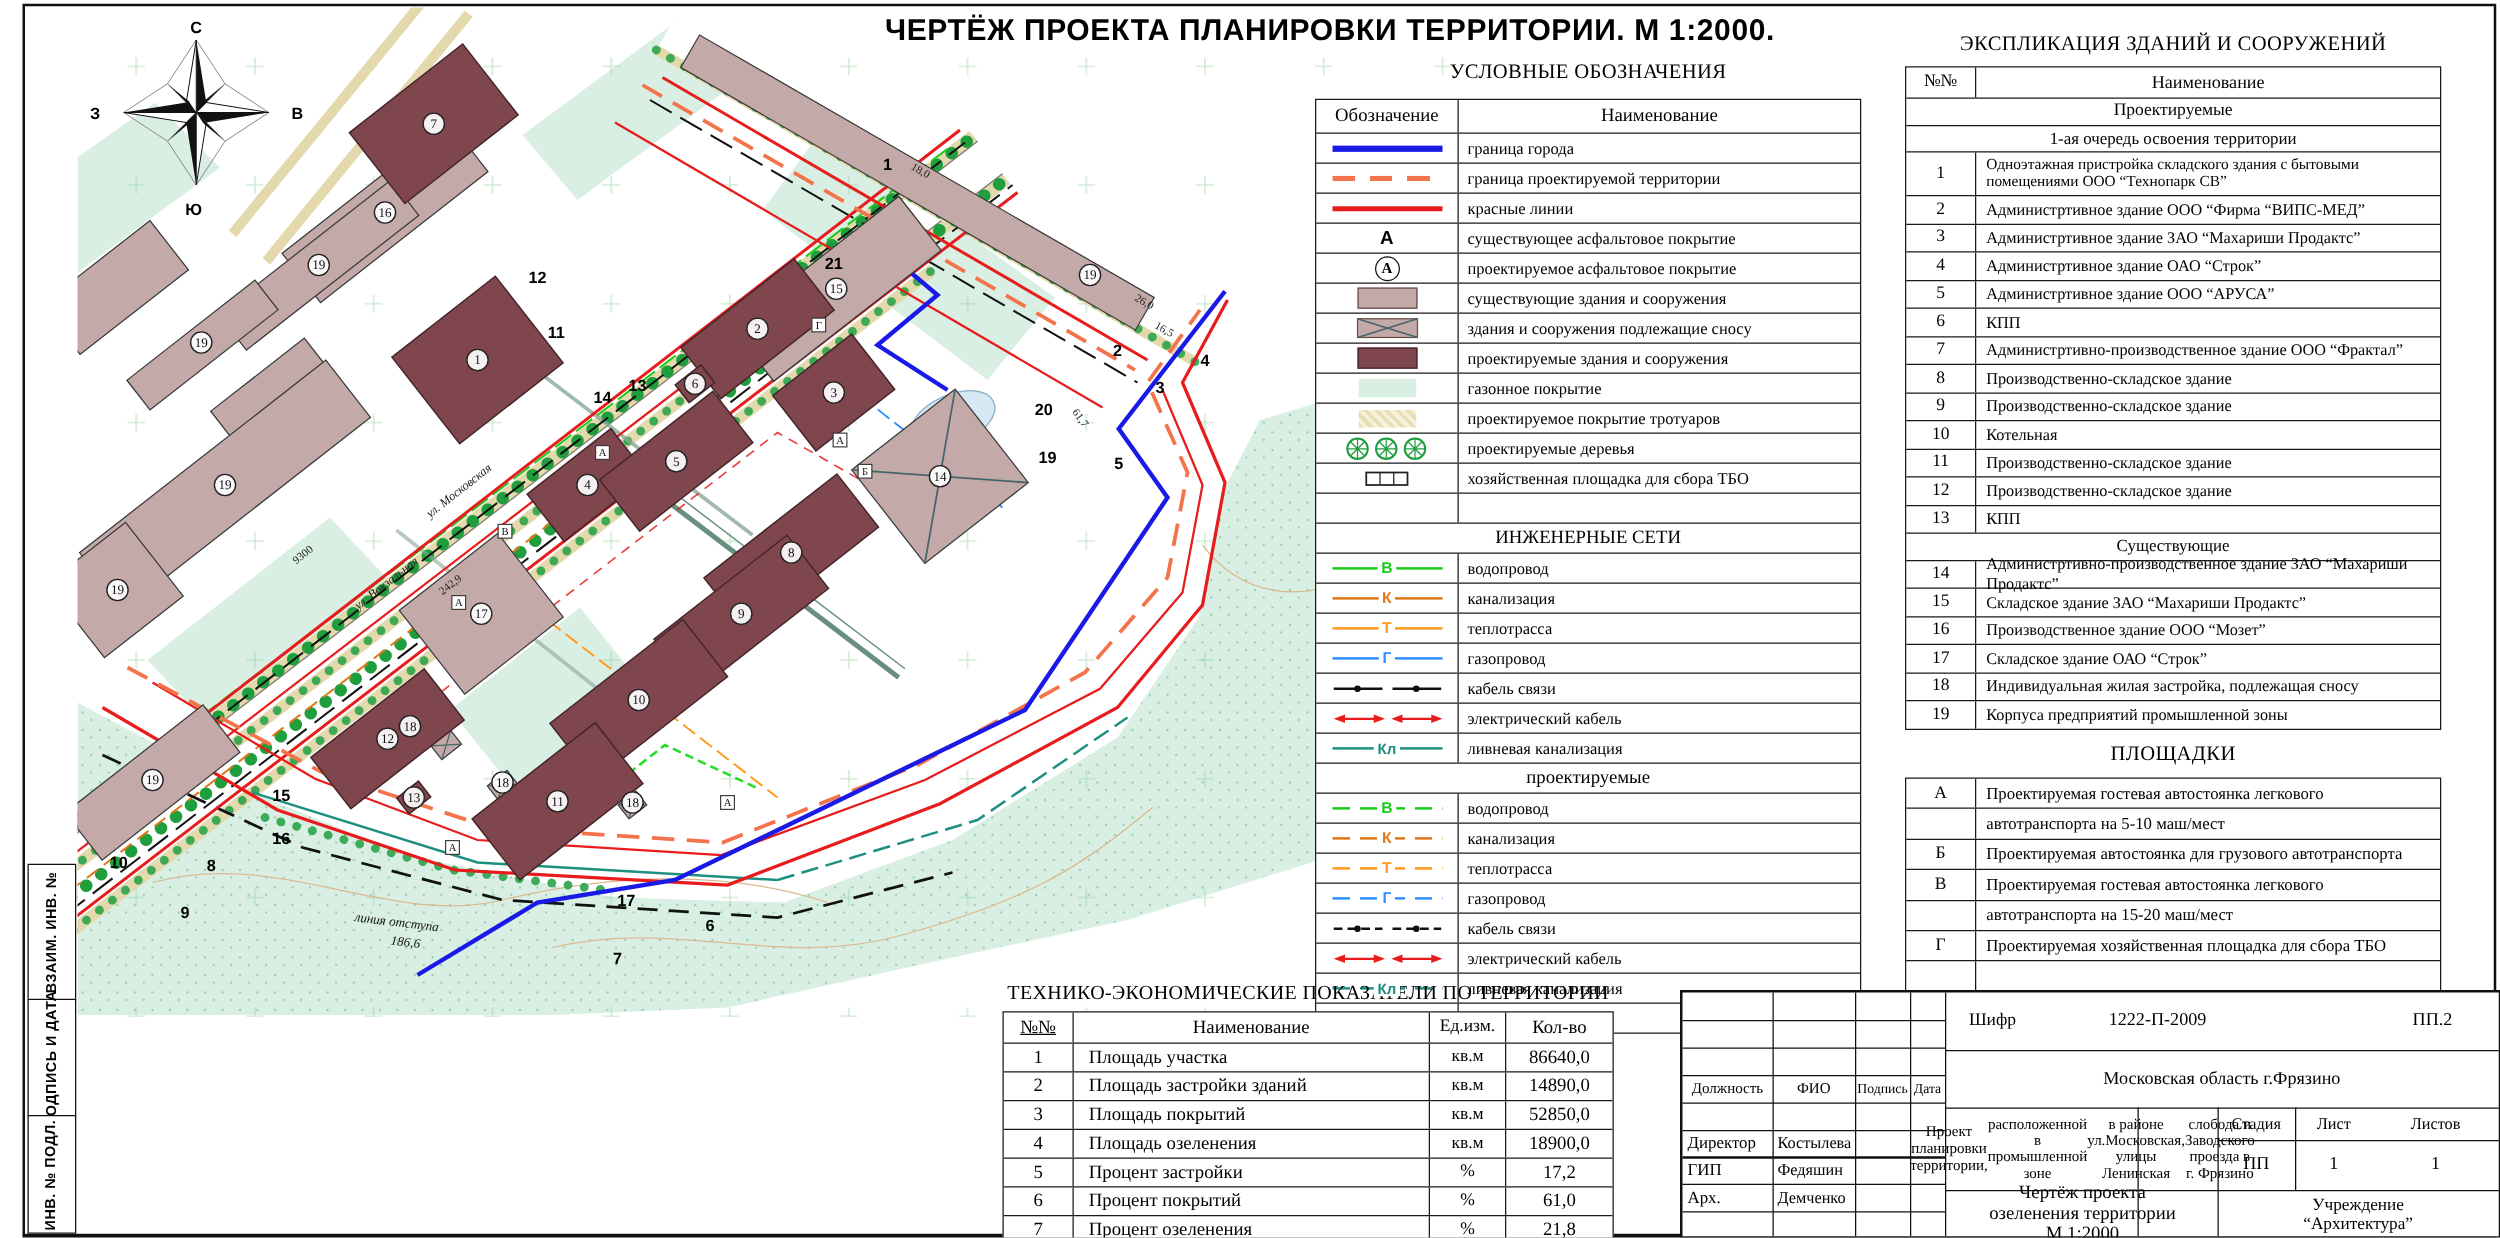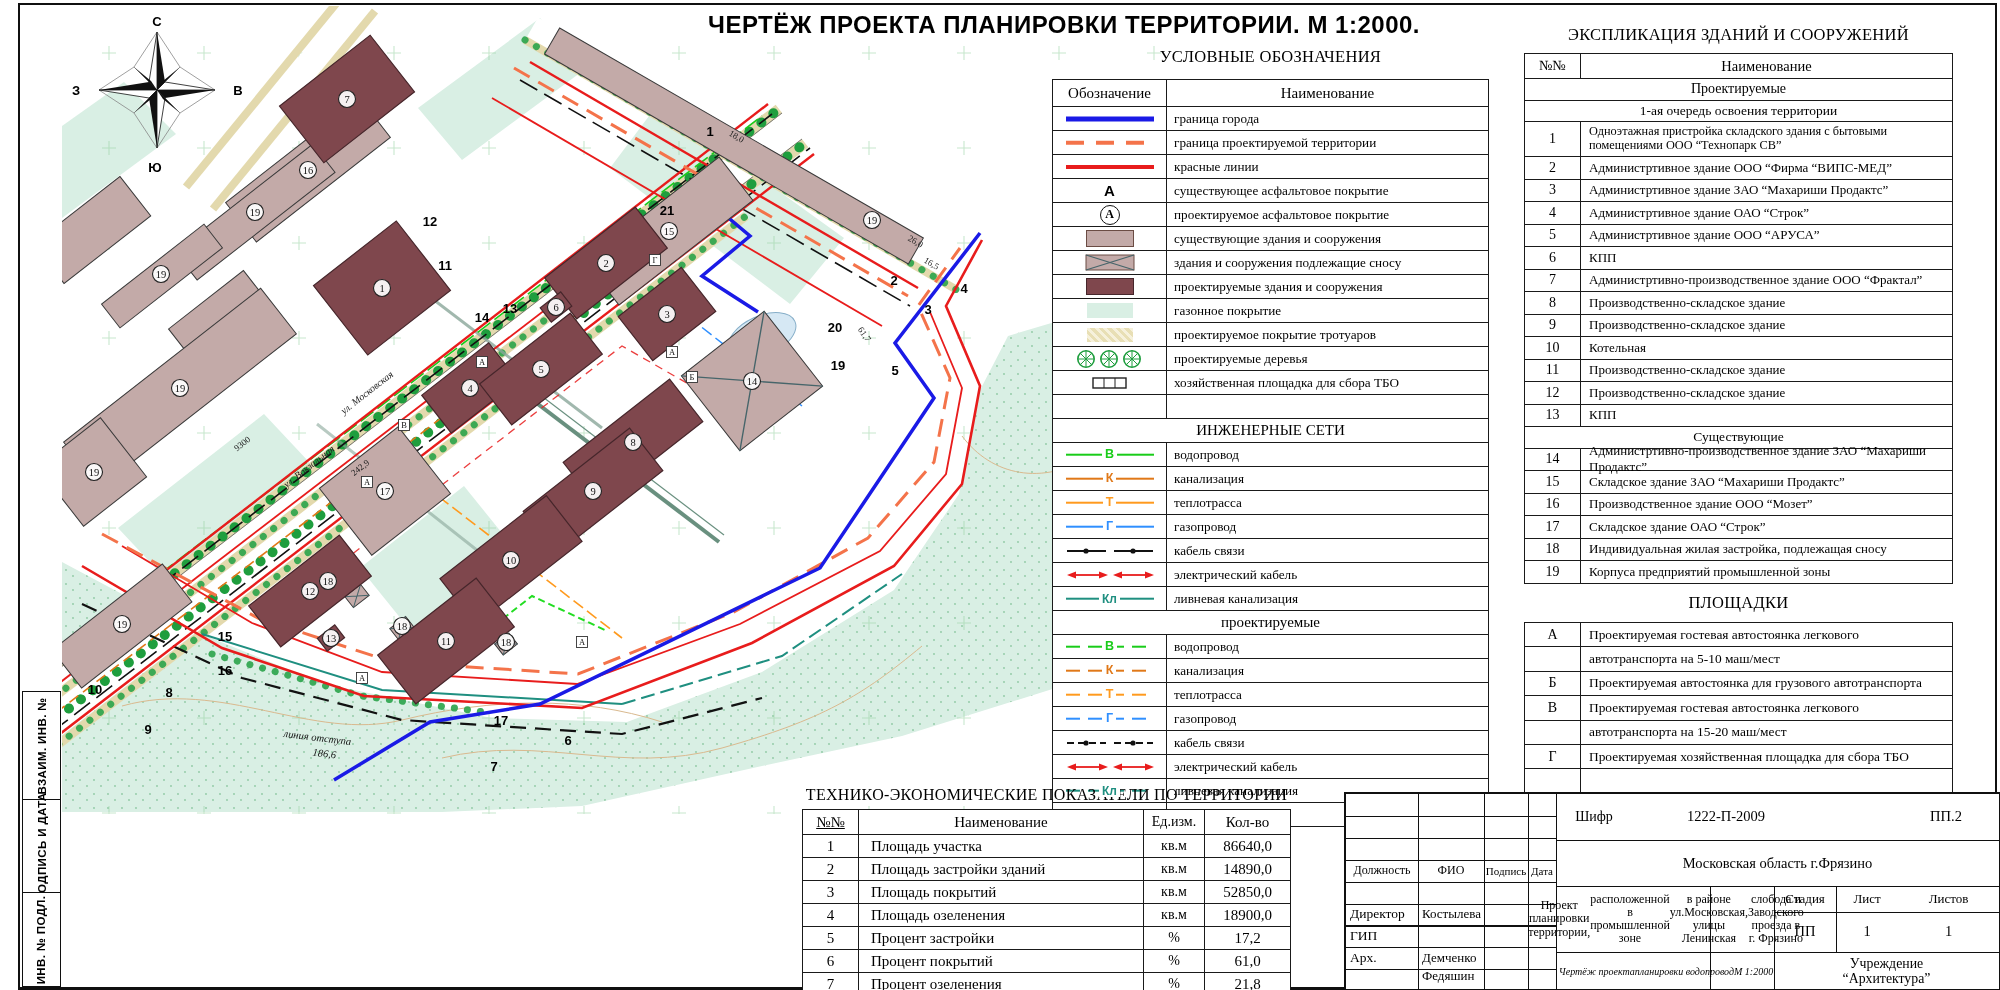--- a/index.html
+++ b/index.html
@@ -871,21 +871,21 @@
     <div class="hl" style="top:118px;left:428px;width:225px;"></div>
 
     <div class="cell" style="left:0;top:65.7px;width:72px;height:22px;font-size:12px;">Должность</div>
     <div class="cell" style="left:72px;top:65.7px;width:66px;height:22px;font-size:12px;">ФИО</div>
     <div class="cell" style="left:138px;top:65.7px;width:44px;height:22px;font-size:11px;">Подпись</div>
     <div class="cell" style="left:182px;top:65.7px;width:28px;height:22px;font-size:11px;">Дата</div>
 
     <div class="cell left-txt" style="left:0;top:109.5px;width:72px;height:22px;font-size:13.5px;">Директор</div>
     <div class="cell left-txt" style="left:72px;top:109.5px;width:66px;height:22px;font-size:13px;">Костылева</div>
     <div class="cell left-txt" style="left:0;top:131.4px;width:72px;height:22px;font-size:13.5px;">ГИП</div>
-    <div class="cell left-txt" style="left:72px;top:131.4px;width:66px;height:22px;font-size:13px;margin-top:40px;">Федяшин</div>
+    <div class="cell left-txt" style="left:72px;top:131.4px;width:66px;height:22px;font-size:13px;">Федяшин</div>
     <div class="cell left-txt" style="left:0;top:153.3px;width:72px;height:22px;font-size:13.5px;">Арх.</div>
     <div class="cell left-txt" style="left:72px;top:153.3px;width:66px;height:22px;font-size:13px;">Демченко</div>
 
     <div class="cell" style="left:218px;top:10px;width:60px;height:26px;font-size:14px;">Шифр</div>
     <div class="cell" style="left:290px;top:10px;width:180px;height:26px;font-size:14.5px;">1222-П-2009</div>
     <div class="cell" style="left:555px;top:10px;width:90px;height:26px;font-size:14.5px;">ПП.2</div>
     <div class="cell" style="left:210px;top:52px;width:443px;height:36px;font-size:14.5px;">Московская область г.Фрязино</div>
 
     <div class="cell" style="left:212px;top:94px;width:216px;height:62px;font-size:12px;flex-direction:row;">
       <div>Проект планировки территории,</div>
@@ -894,23 +894,23 @@
       <div>слобода и Заводского проезда в г. Фрязино</div>
     </div>
 
     <div class="cell" style="left:428px;top:92px;width:62px;height:26px;font-size:13px;">Стадия</div>
     <div class="cell" style="left:490px;top:92px;width:62px;height:26px;font-size:13px;">Лист</div>
     <div class="cell" style="left:552px;top:92px;width:101px;height:26px;font-size:13px;">Листов</div>
     <div class="cell" style="left:428px;top:118px;width:62px;height:40px;font-size:14.5px;">ПП</div>
     <div class="cell" style="left:490px;top:118px;width:62px;height:40px;font-size:14.5px;">1</div>
     <div class="cell" style="left:552px;top:118px;width:101px;height:40px;font-size:14.5px;">1</div>
 
-    <div class="cell" style="left:212px;top:159px;width:216px;height:36px;font-size:10px;flex-direction:row;font-style:italic;">
+    <div class="cell" style="left:212px;top:159px;width:216px;height:36px;font-size:15px;flex-direction:column;">
       <div>Чертёж проекта</div>
-      <div>планировки водопровод</div>
+      <div>озеленения территории</div>
       <div>М 1:2000</div>
     </div>
     <div class="cell" style="left:428px;top:159px;width:225px;height:36px;font-size:13.8px;flex-direction:column;">
       <div>Учреждение</div>
       <div>“Архитектура”</div>
     </div>
   </div>
 </div>
 
 </body></html>

